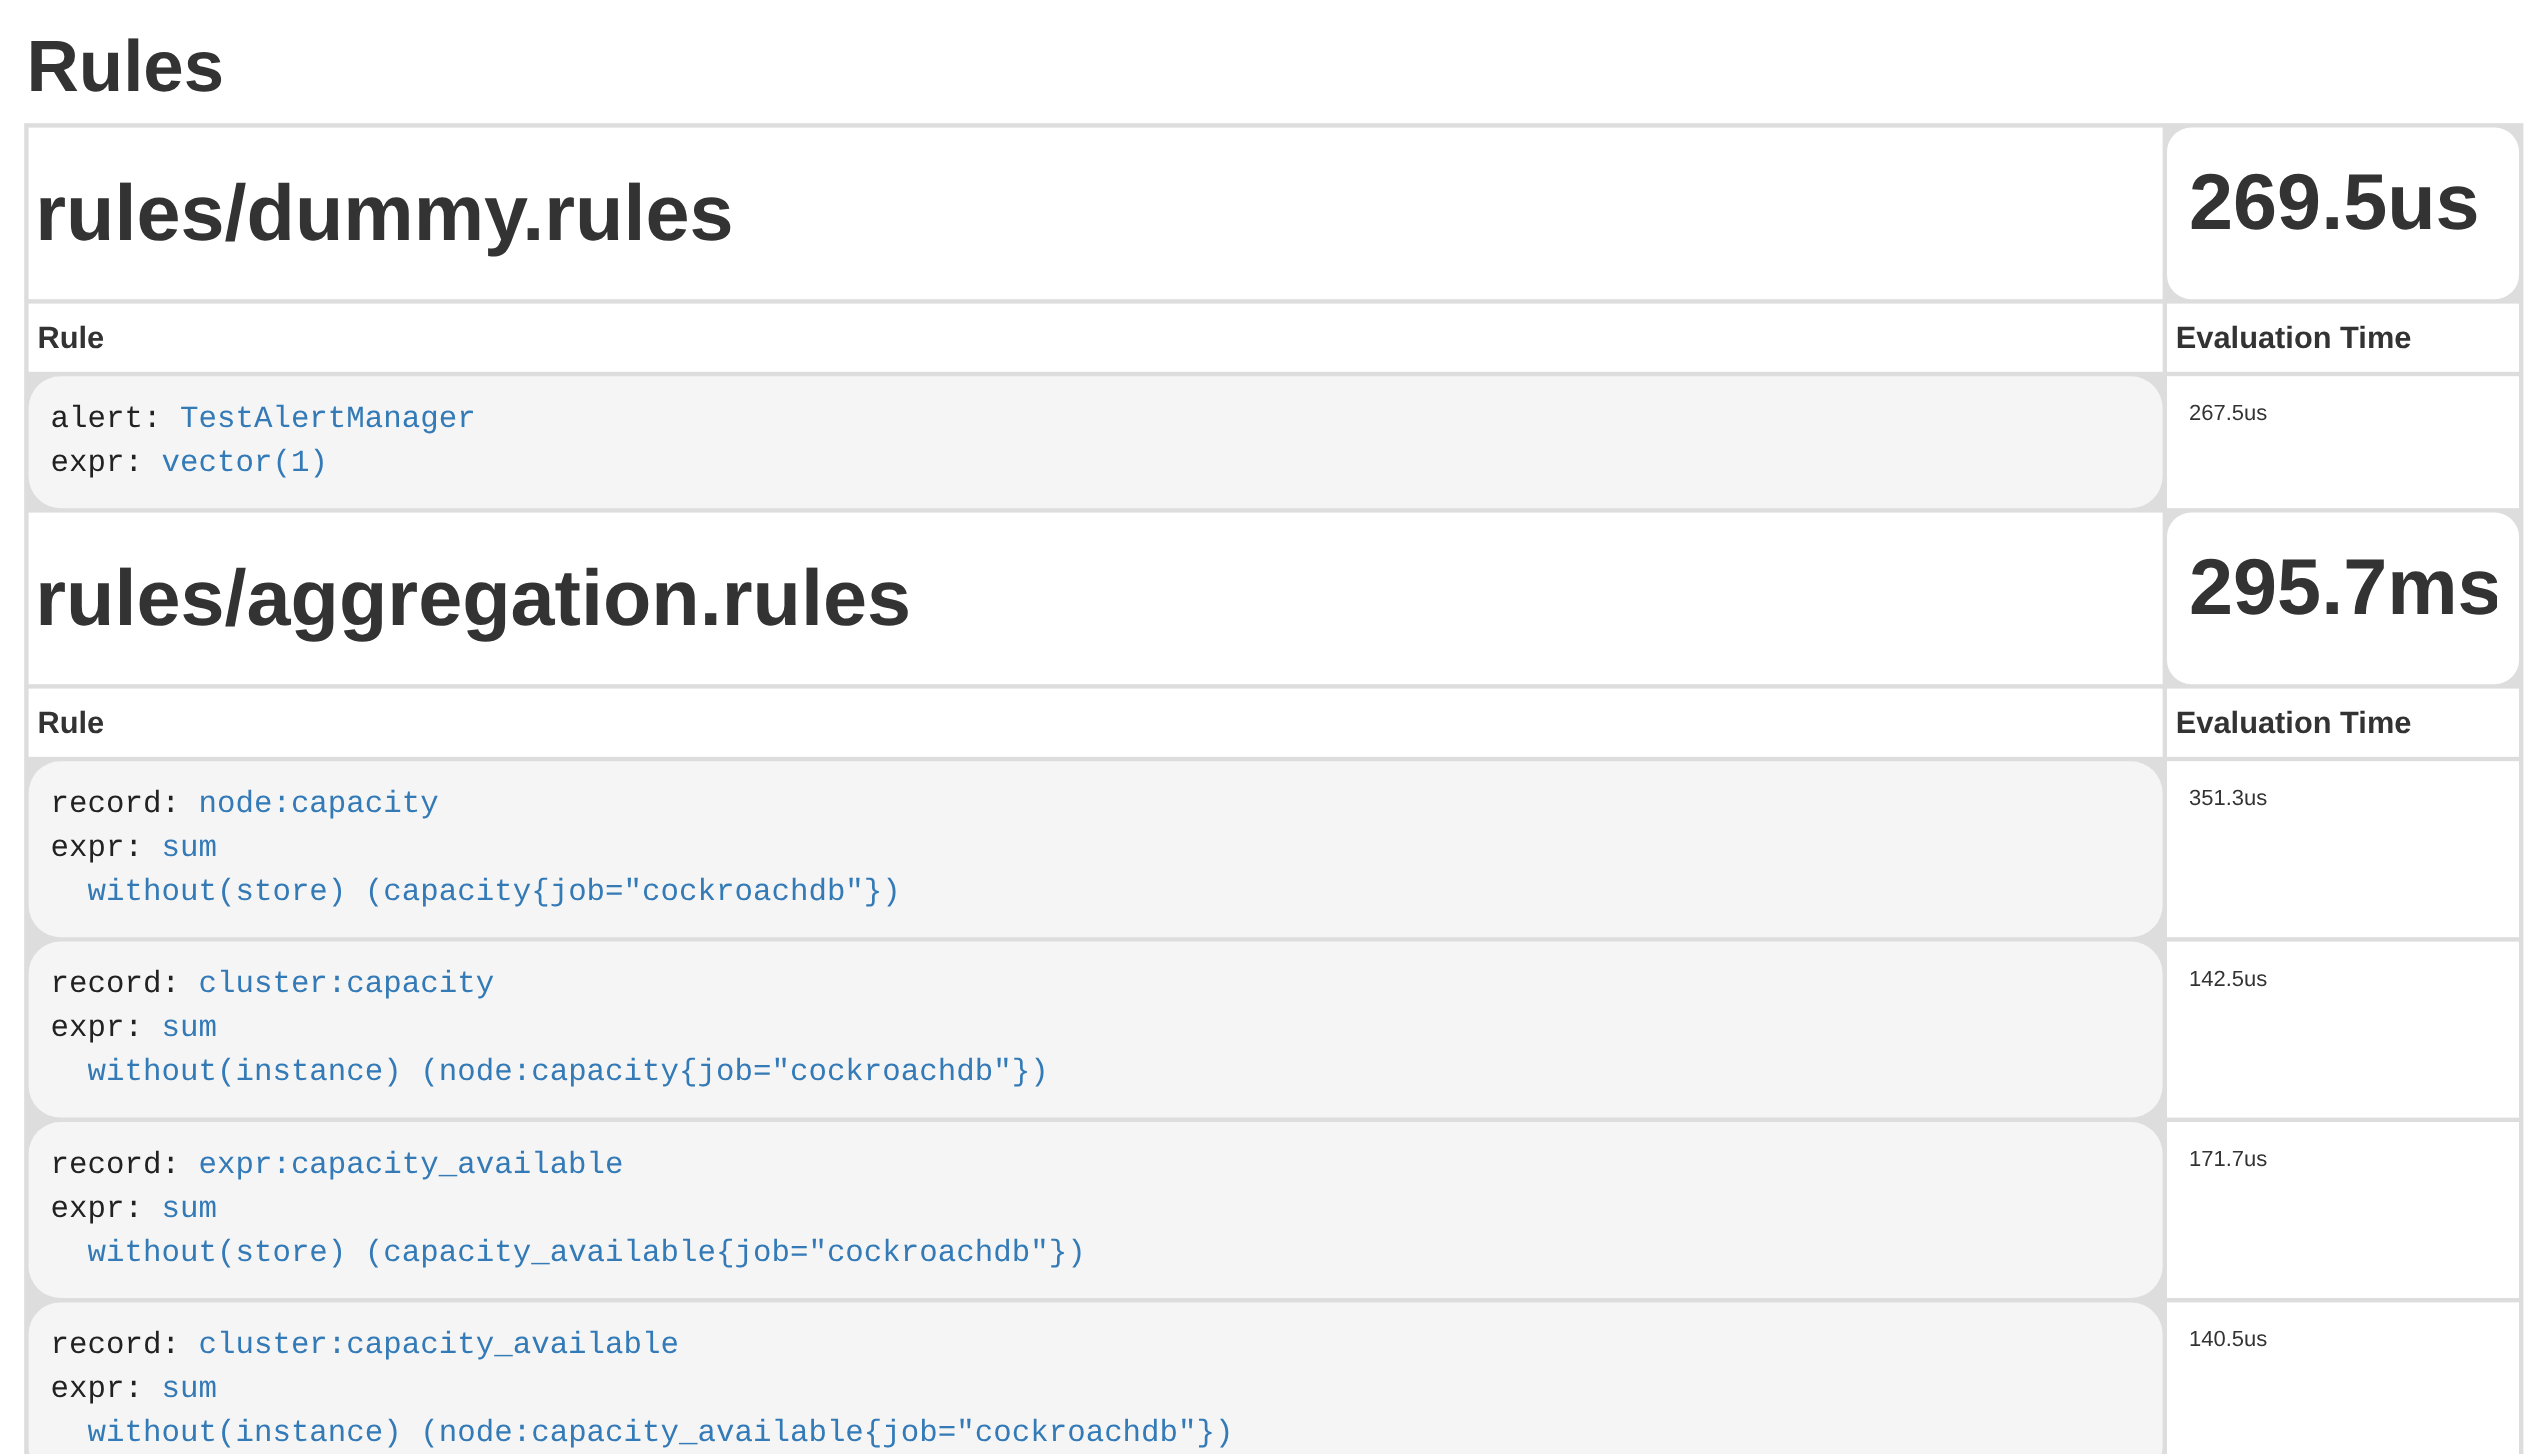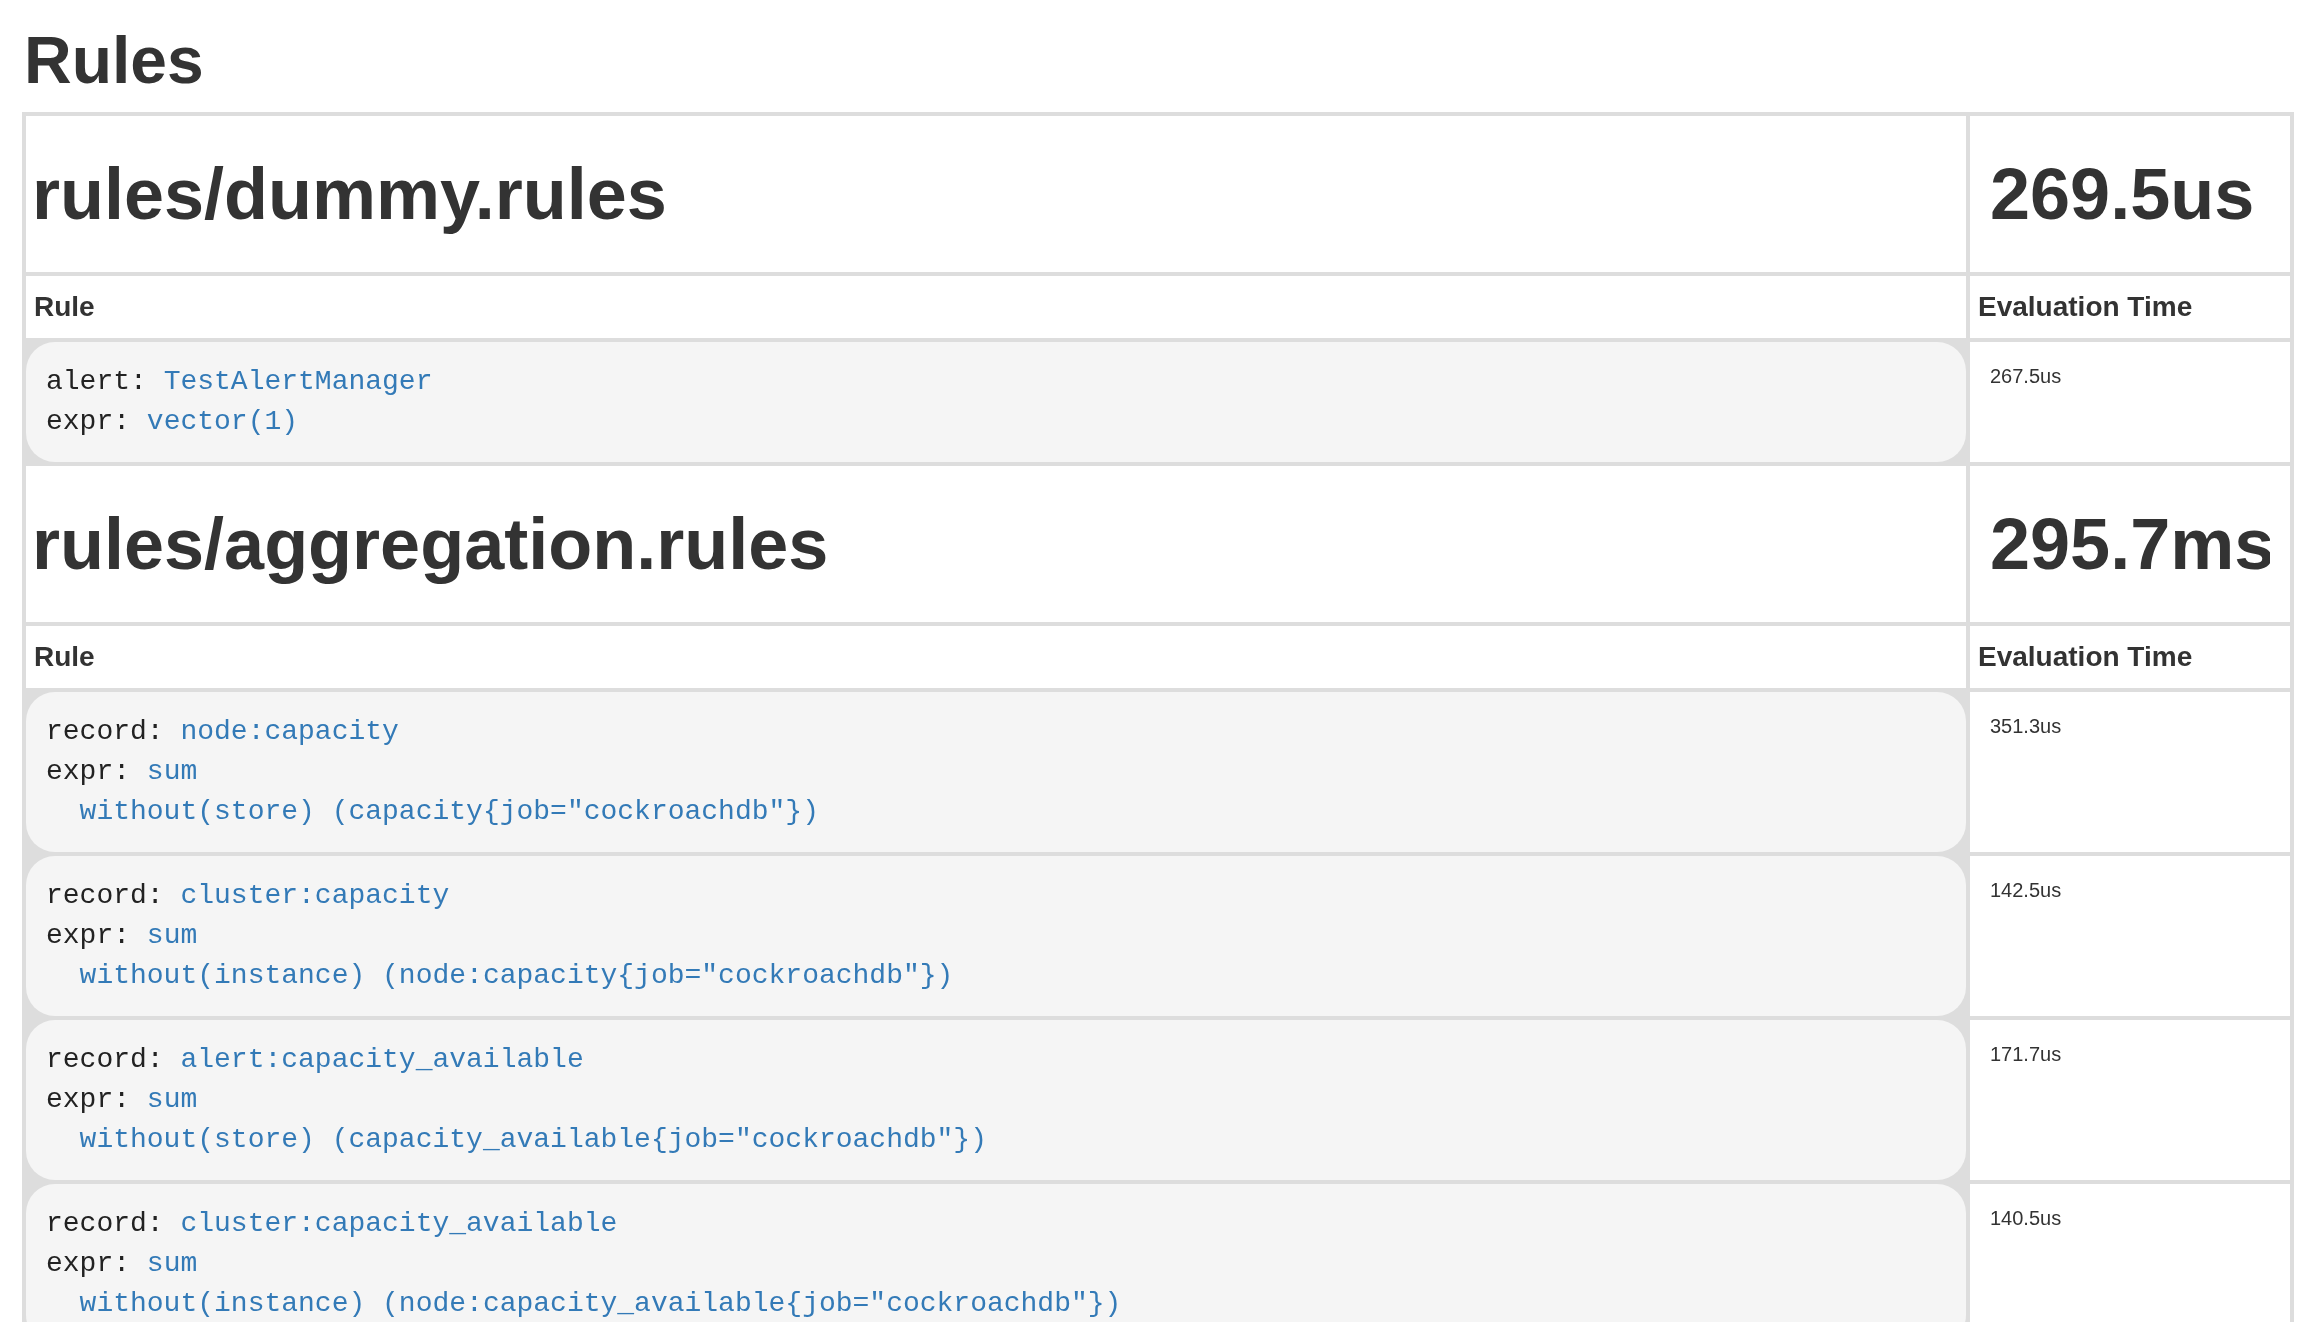--- a/index.html
+++ b/index.html
@@ -33,21 +33,21 @@
     border-spacing:4px;
     background:var(--grid);
     table-layout:fixed;
   }
   col.rule-col{ width:1940px; }
   col.time-col{ width:320px; }
 
   td,th{ background:#ffffff; vertical-align:top;margin-top:33px; }
 
   .group-name-cell{ padding:14px 20px 14px 6px; }
-  .group-time-cell{ padding:14px 20px; }
+  .group-time-cell{ padding:4px 20px;border-radius:22px; }
   .group-name-cell h2, .group-time-cell h2{
     font-size:72px;
     line-height:80px;
     font-weight:bold;
     color:var(--text);
     margin:24px 0;
     white-space:nowrap;
     overflow:hidden;
   }
 
@@ -143,21 +143,21 @@
     <td class="rule-cell">
       <div class="code-line"><span class="kw">record: </span><a class="code-link">cluster:capacity</a></div>
       <div class="code-line"><span class="kw">expr: </span><a class="code-link">sum
   without(instance) (node:capacity{job="cockroachdb"})</a></div>
     </td>
     <td class="time-cell">142.5us</td>
   </tr>
 
   <tr>
     <td class="rule-cell">
-      <div class="code-line"><span class="kw">record: </span><a class="code-link">alert:capacity_available</a></div>
+      <div class="code-line"><span class="kw">record: </span><a class="code-link">expr:capacity_available</a></div>
       <div class="code-line"><span class="kw">expr: </span><a class="code-link">sum
   without(store) (capacity_available{job="cockroachdb"})</a></div>
     </td>
     <td class="time-cell">171.7us</td>
   </tr>
 
   <tr>
     <td class="rule-cell">
       <div class="code-line"><span class="kw">record: </span><a class="code-link">cluster:capacity_available</a></div>
       <div class="code-line"><span class="kw">expr: </span><a class="code-link">sum

